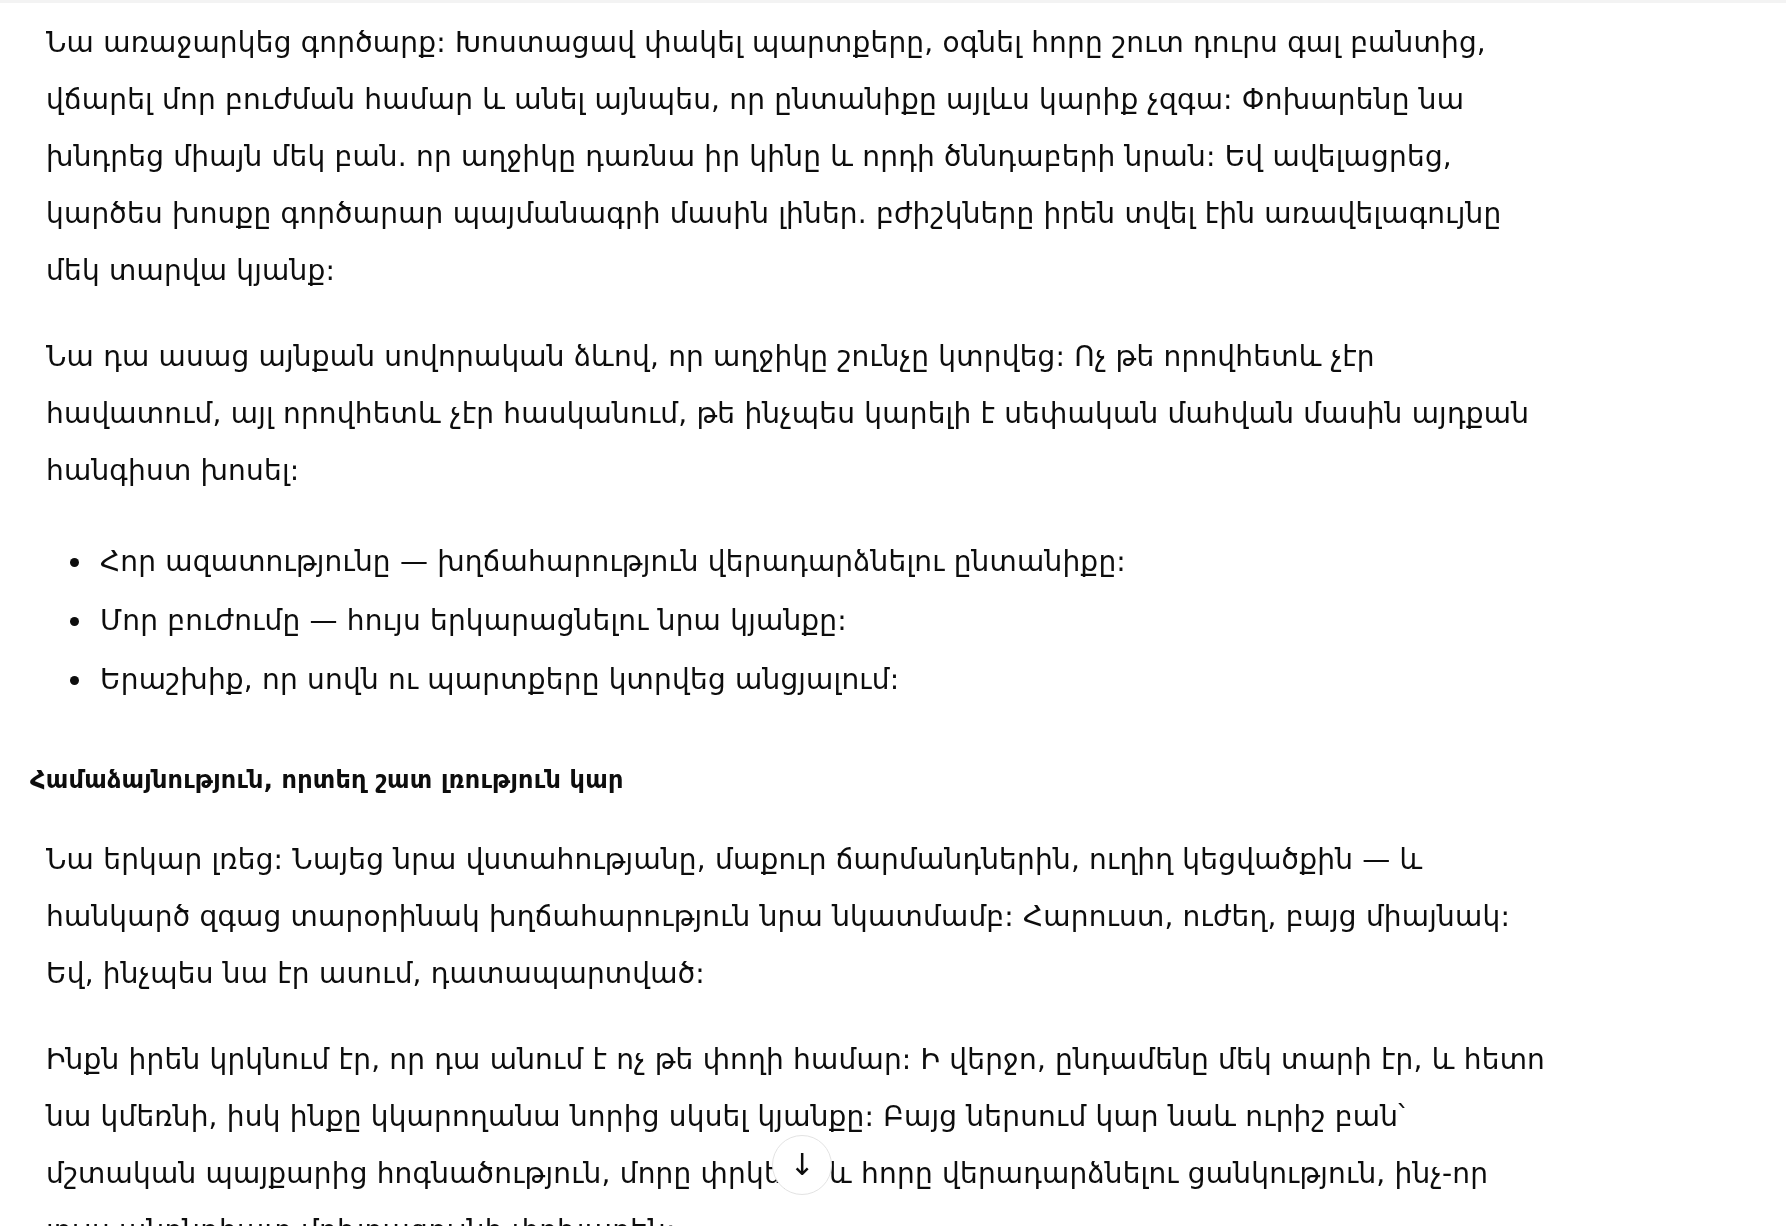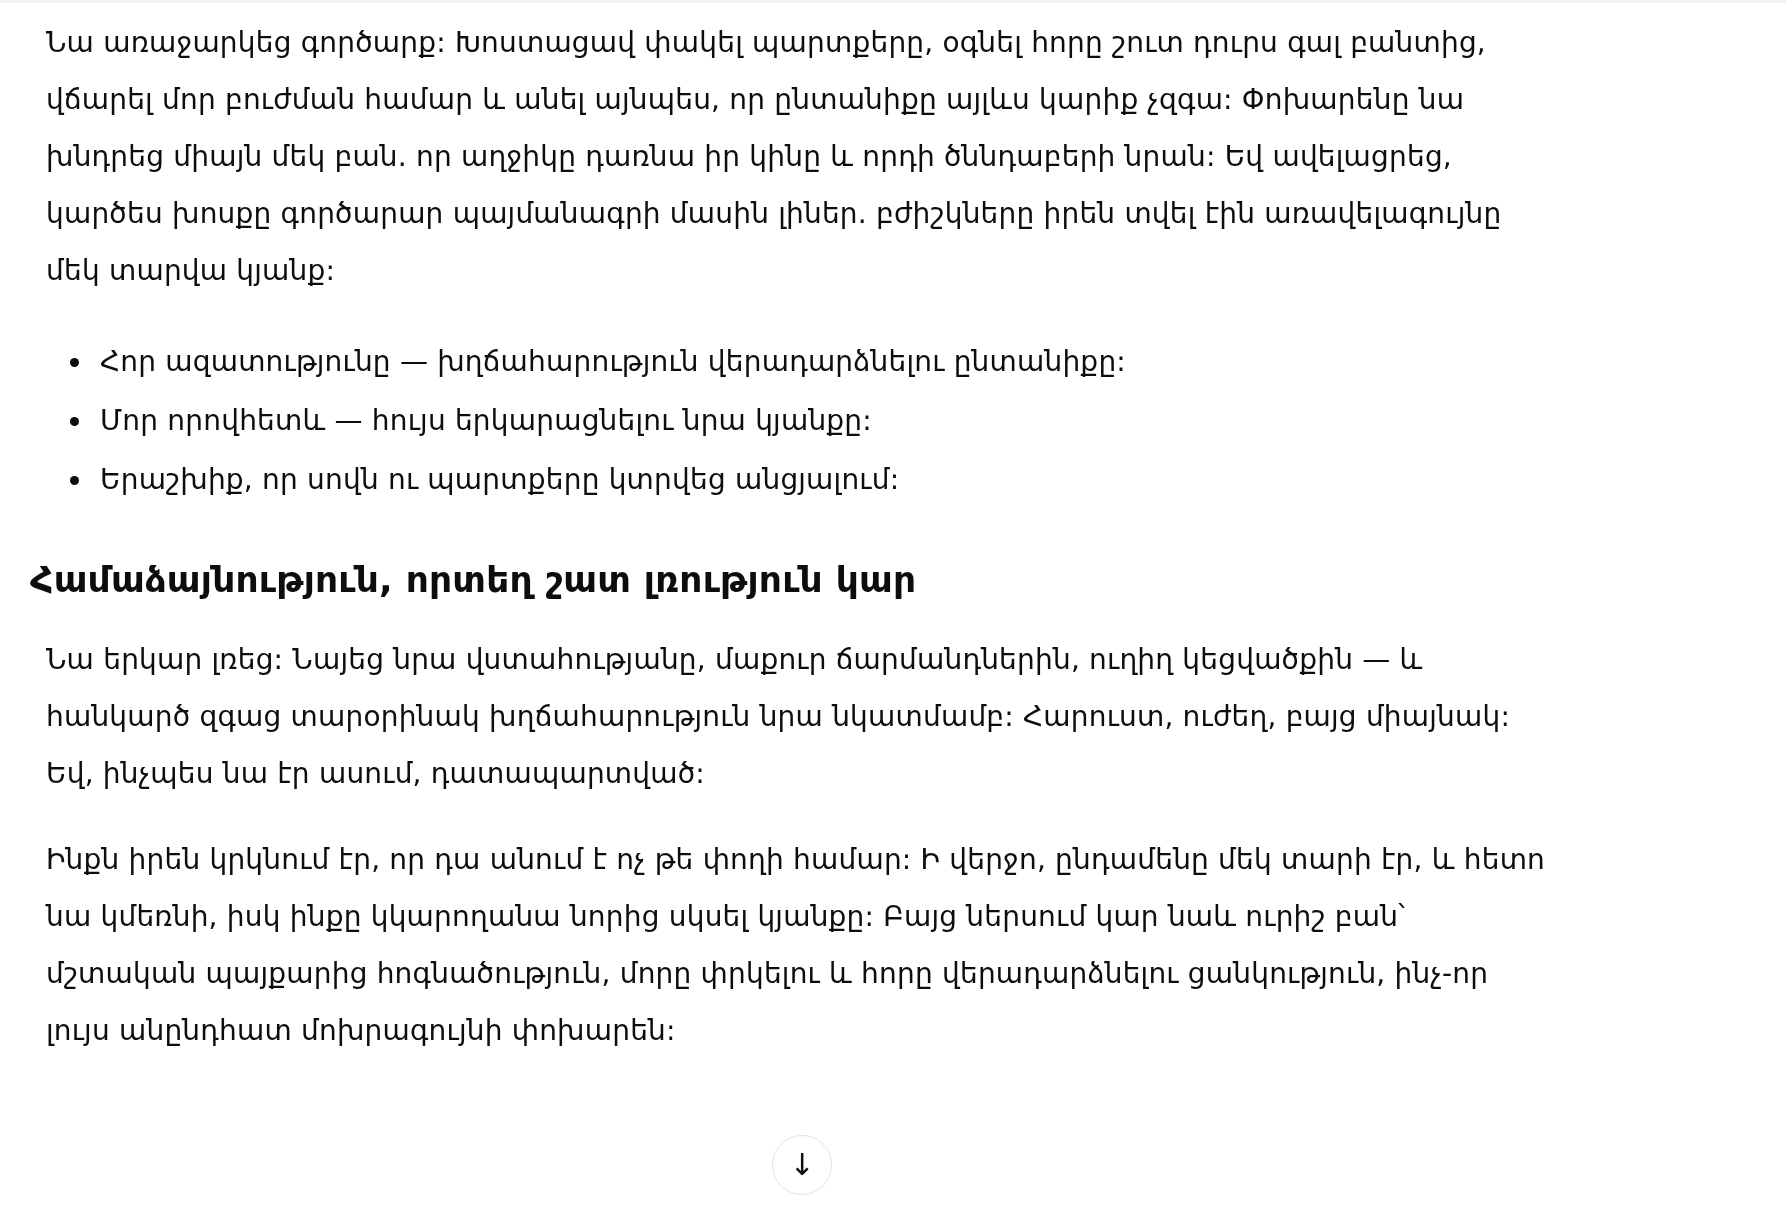--- a/index.html
+++ b/index.html
@@ -38,21 +38,21 @@
     margin: 34px 0;
     padding-left: 64px;
     list-style: disc outside;
   }
   ul.bullet-list li {
     margin: 2px 0;
     padding-left: 6px;
   }
   h2.section-heading {
     margin: 50px 0 26px 0;
-    font-size: 36px;
+    font-size: 24px;
     line-height: 44px;
     font-weight: 700;
     color: #0d0d0d;
   }
   .scroll-btn {
     position: absolute;
     left: 772px;
     top: 1135px;
     width: 60px;
     height: 60px;
@@ -72,23 +72,24 @@
     font-weight: 400;
   }
 </style>
 </head>
 <body>
 
 <div class="top-strip"></div>
 
 <div class="content">
   <p>Նա առաջարկեց գործարք: Խոստացավ փակել պարտքերը, օգնել հորը շուտ դուրս գալ բանտից, վճարել մոր բուժման համար և անել այնպես, որ ընտանիքը այլևս կարիք չզգա: Փոխարենը նա խնդրեց միայն մեկ բան. որ աղջիկը դառնա իր կինը և որդի ծննդաբերի նրան: Եվ ավելացրեց, կարծես խոսքը գործարար պայմանագրի մասին լիներ. բժիշկները իրեն տվել էին առավելագույնը մեկ տարվա կյանք:</p>
+  <p>Նա դա ասաց այնքան սովորական ձևով, որ աղջիկը շունչը կտրվեց: Ոչ թե որովհետև չէր հավատում, այլ որովհետև չէր հասկանում, թե ինչպես կարելի է սեփական մահվան մասին այդքան հանգիստ խոսել:</p>
   <ul class="bullet-list">
     <li>Հոր ազատությունը — խղճահարություն վերադարձնելու ընտանիքը:</li>
-    <li>Մոր որովհետև — հույս երկարացնելու նրա կյանքը:</li>
+    <li>Մոր բուժումը — հույս երկարացնելու նրա կյանքը:</li>
     <li>Երաշխիք, որ սովն ու պարտքերը կտրվեց անցյալում:</li>
   </ul>
   <h2 class="section-heading">Համաձայնություն, որտեղ շատ լռություն կար</h2>
   <p>Նա երկար լռեց: Նայեց նրա վստահությանը, մաքուր ճարմանդներին, ուղիղ կեցվածքին — և հանկարծ զգաց տարօրինակ խղճահարություն նրա նկատմամբ: Հարուստ, ուժեղ, բայց միայնակ: Եվ, ինչպես նա էր ասում, դատապարտված:</p>
   <p>Ինքն իրեն կրկնում էր, որ դա անում է ոչ թե փողի համար: Ի վերջո, ընդամենը մեկ տարի էր, և հետո նա կմեռնի, իսկ ինքը կկարողանա նորից սկսել կյանքը: Բայց ներսում կար նաև ուրիշ բան՝ մշտական պայքարից հոգնածություն, մորը փրկելու և հորը վերադարձնելու ցանկություն, ինչ-որ լույս անընդհատ մոխրագույնի փոխարեն:</p>
 </div>
 
 <div class="scroll-btn">
   <span class="arrow">↓</span>
 </div>

